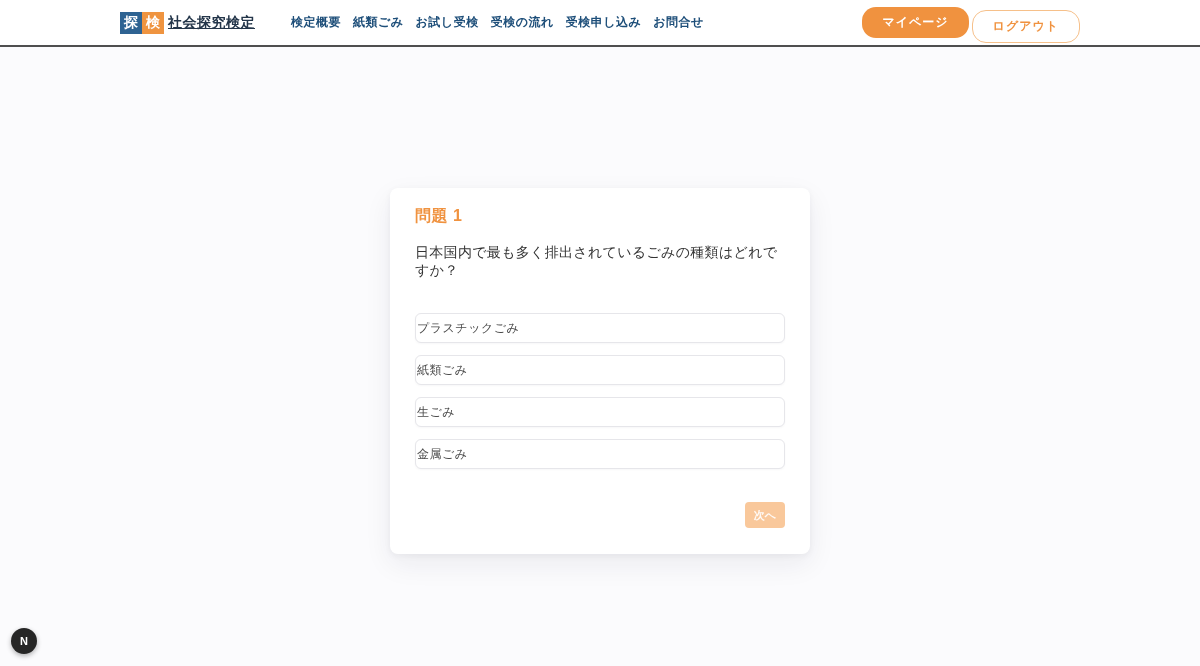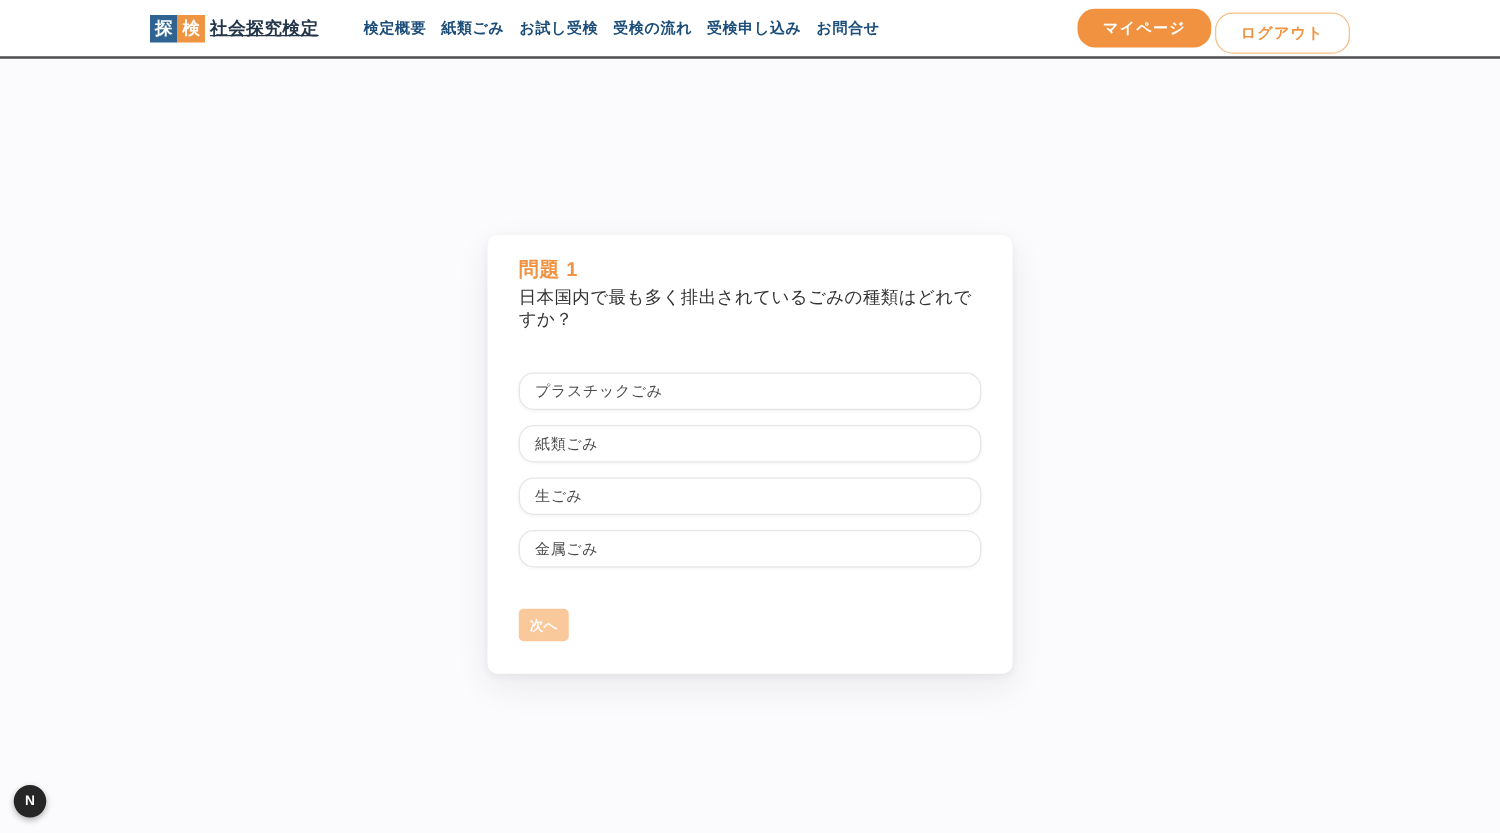--- a/index.html
+++ b/index.html
@@ -100,52 +100,52 @@
     display: flex;
     flex-direction: column;
   }
   .q-number {
     font-size: 16px;
     font-weight: bold;
     color: #f0923f;
     letter-spacing: 0.5px;
   }
   .q-text {
-    margin-top: 2px;
+    margin-top: 17px;
     font-size: 14px;
     color: #333333;
     letter-spacing: 0.3px;
   }
   .options {
     margin-top: 33px;
     display: flex;
     flex-direction: column;
     gap: 12px;
   }
   .option {
     height: 30px;
     background: #ffffff;
     border: 1px solid #e6e6ea;
-    border-radius: 12px;
+    border-radius: 6px;
     box-shadow: 0 1px 2px rgba(40,40,70,0.04);
     display: flex;
     align-items: center;
-    padding: 0 12px;
+    padding: 0 1px;
     font-size: 12px;
     color: #4b4b4b;
     letter-spacing: 0.5px;
     cursor: pointer;
     text-align: right;
     font-family: inherit;
     width: 100%;
   }
   .card-footer {
     margin-top: 33px;
     display: flex;
-    justify-content: flex-start;
+    justify-content: flex-end;
   }
   .btn-next {
     width: 40px;
     height: 26px;
     background: #f9c89b;
     color: rgba(255,255,255,0.9);
     border: none;
     border-radius: 4px;
     font-size: 11px;
     font-weight: bold;

